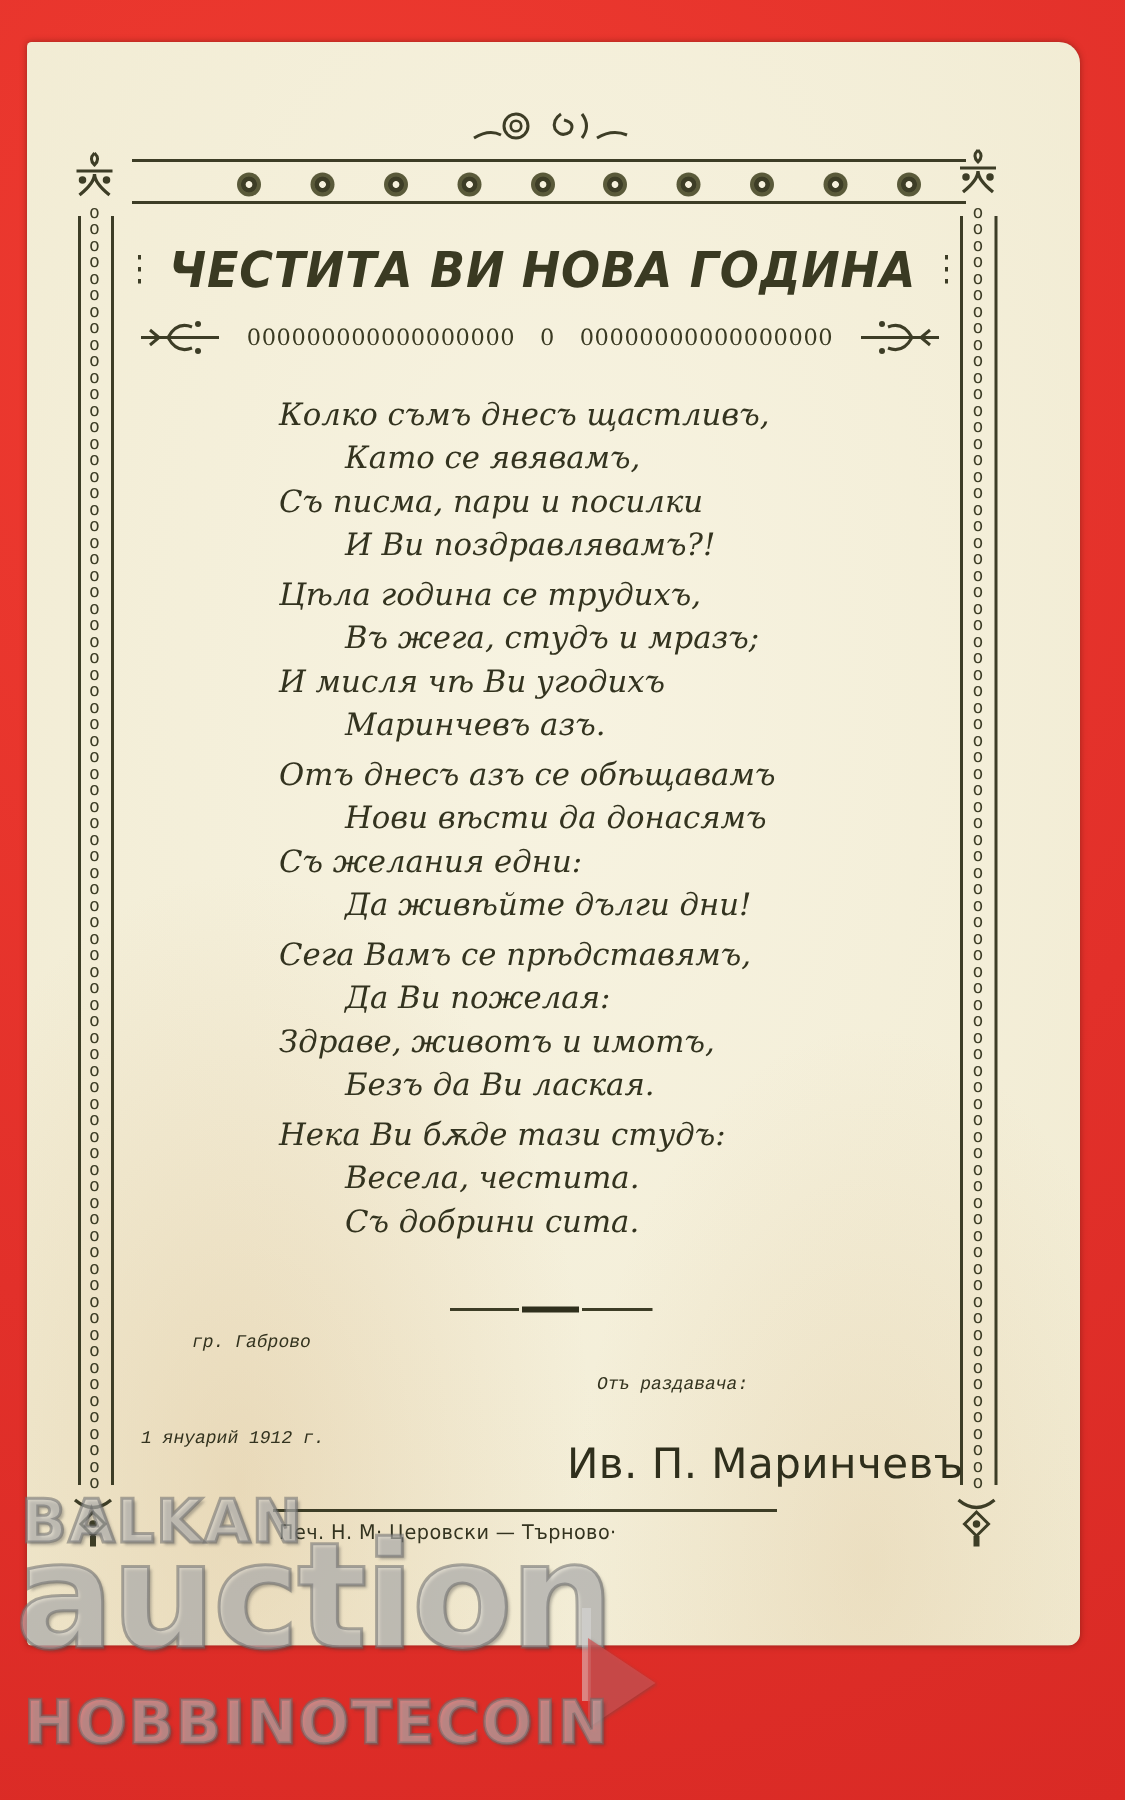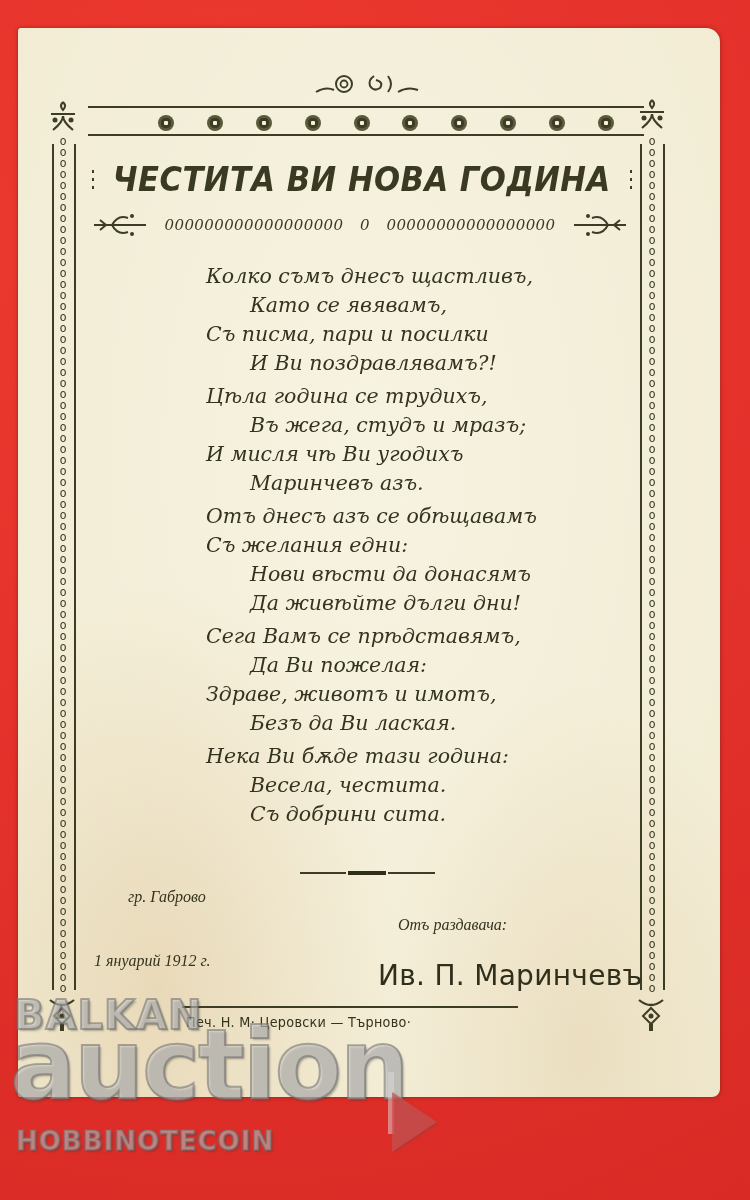--- a/index.html
+++ b/index.html
@@ -37,43 +37,43 @@
   .title-wrap { position:absolute; left:90px; top:150px; width:545px; height:54px;
     display:flex; align-items:center; justify-content:space-between; }
   .dash3 { width:34px; display:flex; flex-direction:column; gap:5px; }
   .dash3 span { display:block; height:3px; background:#3d3d26; }
   .title { font-family:"DejaVu Sans", sans-serif; font-weight:bold; font-style:italic;
     font-size:33px; color:#3a3a22; letter-spacing:0.5px; transform:scaleX(0.93);
     white-space:nowrap; }
   .oline { position:absolute; left:92px; top:208px; width:540px; height:30px;
     display:flex; align-items:center; justify-content:space-between; }
   .oline .zeros { font-family:"DejaVu Serif", serif; font-size:15px; color:#3a3a22;
-    letter-spacing:0.4px; white-space:nowrap;font-style:italic; }
+    letter-spacing:0.4px; white-space:nowrap; }
   .scroll { width:56px; height:30px; }
   .poem { position:absolute; left:186px; top:262px; width:380px; }
-  .stanza { margin-bottom:4px;margin-left:20px; }
+  .stanza { margin-bottom:4px; }
   .line { font-family:"DejaVu Serif", serif; font-style:italic; font-size:20.5px;
     line-height:29px; color:#33331f; white-space:nowrap; }
   .line.indent { padding-left:44px; }
   .divider { position:absolute; left:300px; top:871px; width:135px; height:4px; }
   .divider .l { position:absolute; top:1px; height:1.5px; background:#3d3d26; }
   .divider .m { position:absolute; left:48px; top:0; width:38px; height:4px; background:#2f2f1c; }
-  .place, .date, .from { position:absolute; font-family:Liberation Serif, serif; font-style:italic;
-    font-size:16px; color:#33331f; white-space:nowrap; }
+  .place, .date, .from { position:absolute; font-family:Liberation Mono, monospace; font-style:italic;
+    font-size:12px; color:#33331f; white-space:nowrap; }
   .author { position:absolute; left:378px; top:958px; font-family:"DejaVu Sans", sans-serif;
     font-size:28px; color:#2f2f1c; white-space:nowrap; letter-spacing:0.3px; }
   .printer-line { position:absolute; left:182px; top:1006px; width:336px; height:2px; background:#3d3d26; }
   .printer { position:absolute; left:186px; top:1014px; font-family:"DejaVu Sans", sans-serif;
     font-size:13.5px; color:#33331f; white-space:nowrap; letter-spacing:0.3px; transform:scaleX(0.95); transform-origin:left; }
   .wm { position:absolute; font-family:"DejaVu Sans", sans-serif; font-weight:bold;
     color:rgba(200,200,200,0.55); -webkit-text-stroke:2px rgba(110,110,110,0.55);
     text-shadow: 2px 2px 2px rgba(60,60,60,0.35); white-space:nowrap; }
   .wm-balkan { left:14px; top:992px; font-size:40px; letter-spacing:1px; }
   .wm-auction { left:10px; top:1016px; font-size:98px; letter-spacing:-2px; line-height:1; }
-  .wm-hobb { left:16px; top:1126px; font-size:26px; letter-spacing:1px; }
+  .wm-hobb { left:16px; top:1126px; font-size:40px; letter-spacing:1px; }
   .wm-arrow { position:absolute; left:392px; top:1092px; width:0; height:0;
     border-top:30px solid transparent; border-bottom:30px solid transparent;
     border-left:45px solid rgba(210,80,80,0.7); filter:drop-shadow(1px 1px 1px rgba(80,80,80,0.5)); }
   .wm-stem { position:absolute; left:388px; top:1072px; width:6px; height:62px; background:rgba(220,220,220,0.5); }
 </style>
 </head>
 <body>
 
 <div class="card">
 
@@ -178,32 +178,32 @@
       <div class="line indent">И Ви поздравлявамъ?!</div>
     </div>
     <div class="stanza">
       <div class="line">Цѣла година се трудихъ,</div>
       <div class="line indent">Въ жега, студъ и мразъ;</div>
       <div class="line">И мисля чѣ Ви угодихъ</div>
       <div class="line indent">Маринчевъ азъ.</div>
     </div>
     <div class="stanza">
       <div class="line">Отъ днесъ азъ се обѣщавамъ</div>
+      <div class="line indent">Нови вѣсти да донасямъ</div>
       <div class="line">Съ желания едни:</div>
-      <div class="line indent">Нови вѣсти да донасямъ</div>
       <div class="line indent">Да живѣйте дълги дни!</div>
     </div>
     <div class="stanza">
       <div class="line">Сега Вамъ се прѣдставямъ,</div>
       <div class="line indent">Да Ви пожелая:</div>
       <div class="line">Здраве, животъ и имотъ,</div>
       <div class="line indent">Безъ да Ви лаская.</div>
     </div>
     <div class="stanza">
-      <div class="line">Нека Ви бѫде тази година:</div>
+      <div class="line">Нека Ви бѫде тази студъ:</div>
       <div class="line indent">Весела, честита.</div>
       <div class="line indent">Съ добрини сита.</div>
     </div>
   </div>
 
   <div class="divider" style="left:282px; top:843px;">
     <span class="l" style="left:0; width:46px;"></span>
     <span class="m"></span>
     <span class="l" style="left:88px; width:47px;"></span>
   </div>

